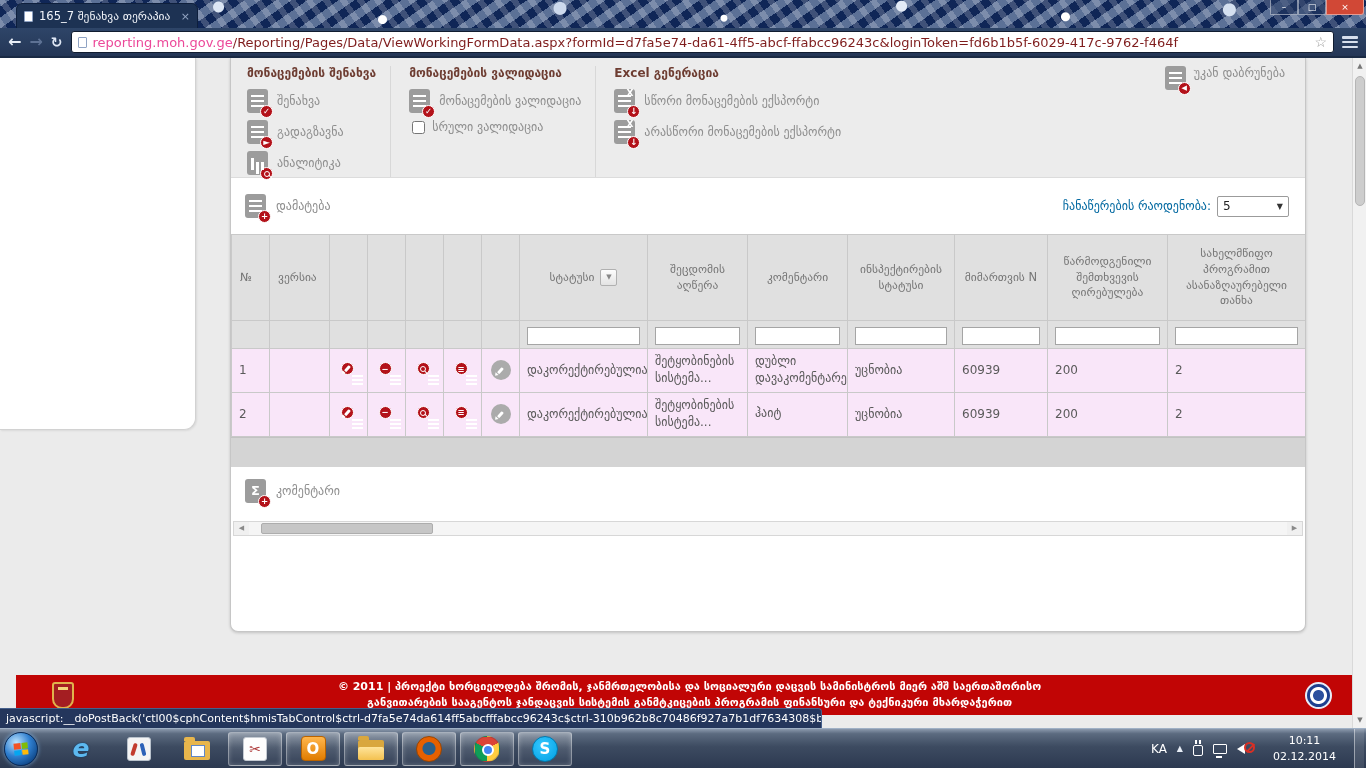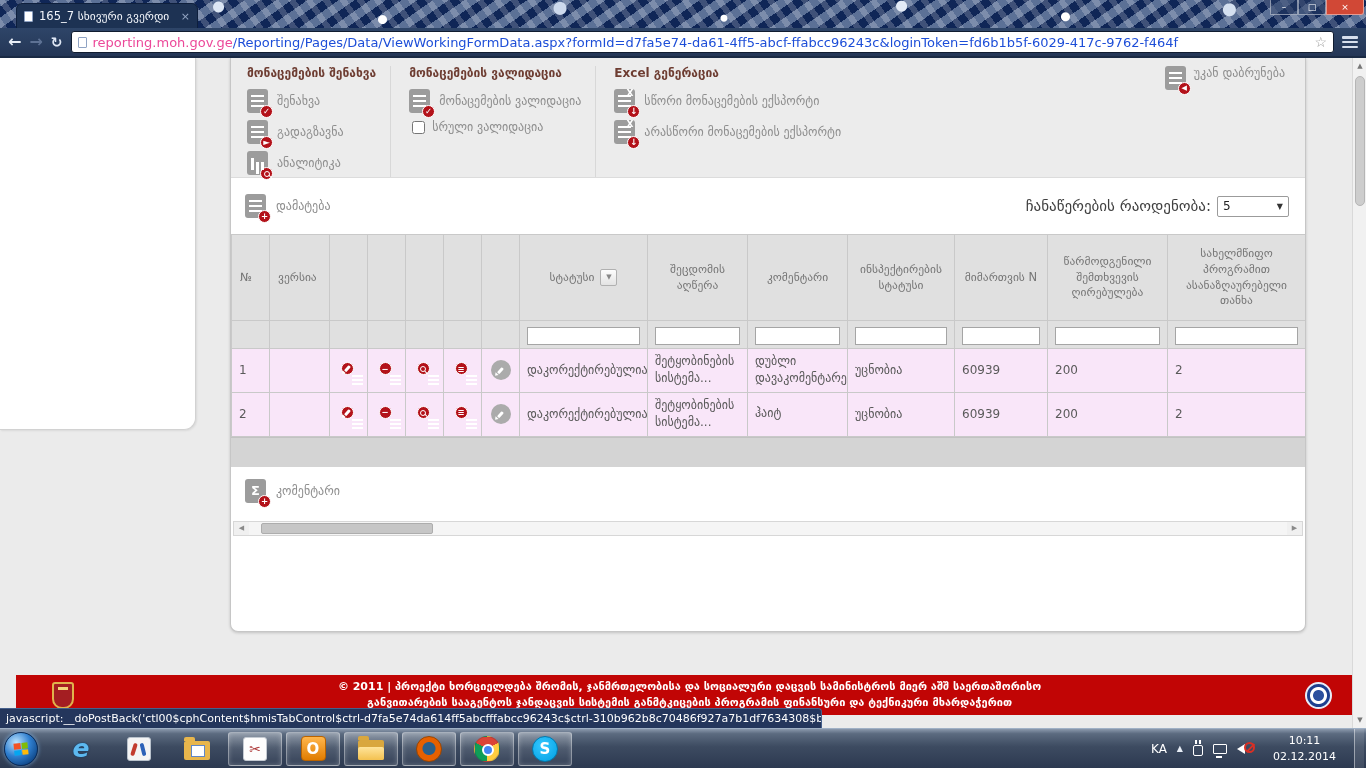--- a/index.html
+++ b/index.html
@@ -47,21 +47,21 @@
   .nav-glyph { font-size:16px; line-height:1; }
   .back-arrow { color:#e9eff8; font-weight:bold; }
   .fwd-arrow { color:#5e7294; font-weight:bold; }
   .reload-glyph { color:#dfe7f4; font-size:14px; font-weight:bold; }
   .urlbox {
     flex:1; height:22px; background:#fff; border:1px solid #101c30; border-radius:3px;
     display:flex; align-items:center; padding:0 6px; gap:6px; overflow:hidden;
   }
   .url-text { font-size:13px; white-space:nowrap; overflow:hidden; flex:1; }
   .url-domain { color:#ec4899; }
-  .url-path { color:#1d4ed8; }
+  .url-path { color:#7f1d1d; }
   .url-star { color:#9a9a9a; font-size:14px; flex:none; }
   .menu-ico { width:16px; height:12px; display:flex; flex-direction:column; justify-content:space-between; flex:none; }
   .menu-ico span { display:block; height:2.5px; background:#d7dfec; border-radius:1px; }
 
   
   .viewport { position:absolute; left:0; top:58px; width:1366px; height:670px; background:#ebebeb; overflow:hidden; }
 
   .left-panel {
     position:absolute; left:0; top:0; width:196px; height:372px; background:#fff;
     border-right:1px solid #d2d2d2; border-bottom:1px solid #d2d2d2; border-radius:0 0 12px 0;
@@ -108,21 +108,21 @@
   .mag { position:relative; width:6px; height:6px; border:1.4px solid #fff; border-radius:50%; }
   .mag::after { content:''; position:absolute; right:-3px; bottom:-2px; width:4px; height:1.4px; background:#fff; transform:rotate(45deg); }
   .pencil-s { position:relative; width:2.6px; height:7px; background:#fff; border-radius:1px; transform:rotate(42deg); }
   .pencil-s::after { content:''; position:absolute; bottom:-3.5px; left:-0.6px; border-left:2px solid transparent; border-right:2px solid transparent; border-top:3.5px solid #fff; }
   .icon-pencil-circle { width:20px; height:20px; border-radius:50%; background:#ababab; display:flex; align-items:center; justify-content:center; }
 
   
   .add-row { height:56px; display:flex; align-items:center; justify-content:space-between; padding:0 16px 0 14px; background:#fff; }
   .add-left { display:flex; align-items:center; gap:10px; }
   .pagesize { display:flex; align-items:center; gap:6px; }
-  .pagesize-label { font-size:15px; color:#404040; }
+  .pagesize-label { font-size:12px; color:#0369a1; }
   .pagesize-select { width:72px; height:21px; background:#fff; border:1px solid #9b9b9b; border-radius:2px;
     display:flex; align-items:center; justify-content:space-between; padding:0 5px; font-size:12px; color:#222; }
   .pagesize-select .car { font-size:8px; color:#333; }
 
   
   .hint-bar { height:30px; background:#e4e4e4; border-top:1px solid #d3d3d3; border-bottom:1px solid #d3d3d3;
     display:flex; align-items:center; padding:0 10px; font-size:11.5px; color:#9c9c9c; }
 
   
   table.grid { border-collapse:collapse; table-layout:fixed; width:1074px; }
@@ -222,21 +222,21 @@
   .vol-ban::after { content:''; position:absolute; left:-1px; top:3.5px; width:11px; height:2px; background:#d93025; transform:rotate(-45deg); }
   .clock { color:#fff; font-size:11px; text-align:center; line-height:1.45; padding:0 8px; }
   .show-desktop { width:10px; height:100%; border-left:1px solid rgba(255,255,255,.45); background:rgba(255,255,255,.10); }
 </style>
 </head>
 <body>
 
 <div class="tabstrip">
   <div class="tab">
     <span class="page-ico"></span>
-    <span class="tab-title">165_7 სხივური გვერდი</span>
+    <span class="tab-title">165_7 შენახვა თერაპია</span>
     <span class="tab-close">×</span>
   </div>
   <div class="winbtns">
     <span class="winbtn">–</span>
     <span class="winbtn">□</span>
     <span class="winbtn close">×</span>
   </div>
 </div>
 
 <div class="addrbar">

